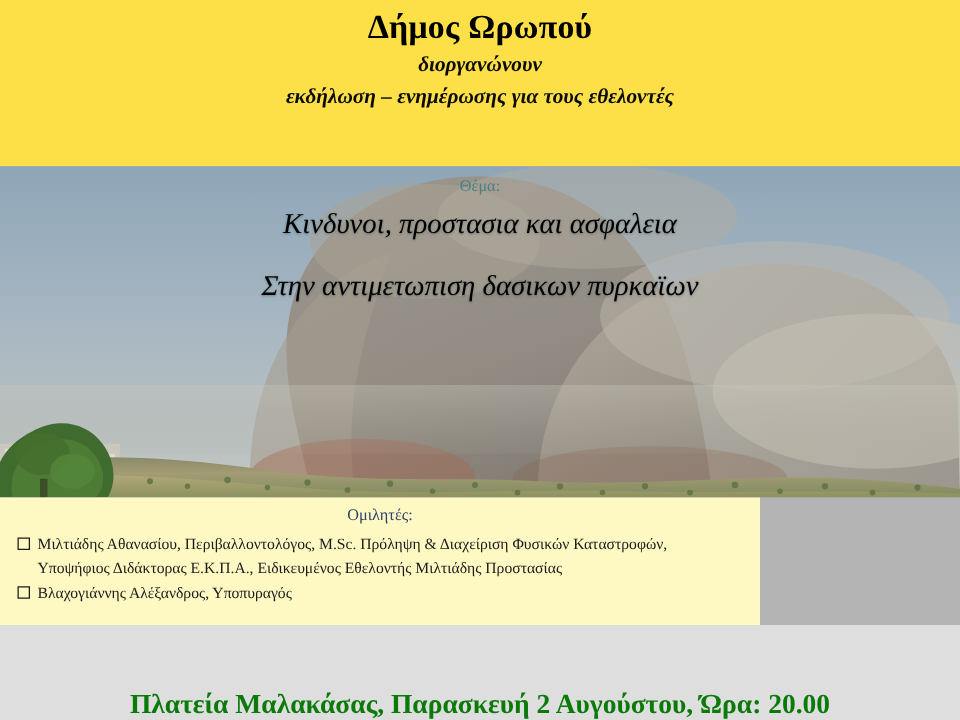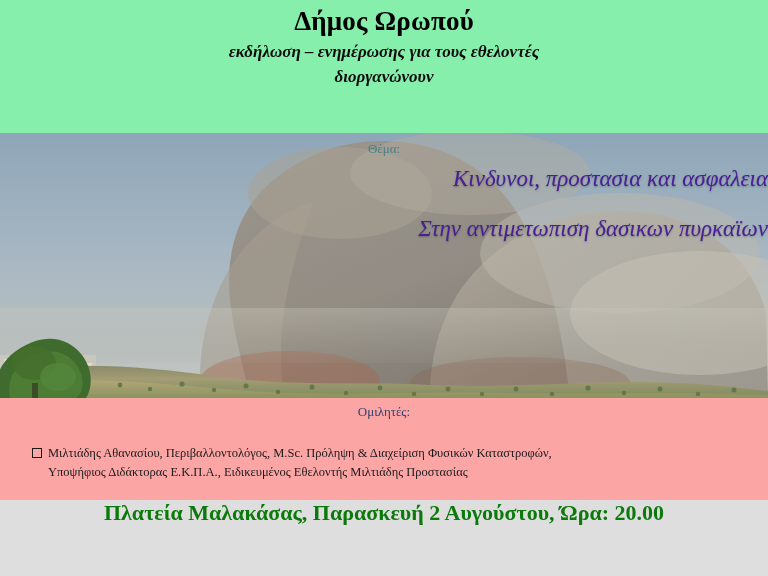--- a/index.html
+++ b/index.html
@@ -20,21 +20,21 @@
     background: #b4b4b4;
     overflow: hidden;
   }
 
   
   .header {
     position: absolute;
     left: 0; top: 0;
     width: 768px;
     height: 133px;
-    background: #86efac;
+    background: #fde047;
     text-align: center;
   }
   .org-title {
     margin: 0;
     padding-top: 6px;
     font-size: 27px;
     font-weight: bold;
     color: #000000;
     letter-spacing: 0.2px;
   }
@@ -78,43 +78,42 @@
     margin: 0;
     padding-top: 8px;
     font-size: 13px;
     color: #4a7f85;
   }
   .theme-line {
     margin: 0;
     padding-top: 9px;
     font-size: 23px;
     font-style: italic;
-    color: #4c1d95;
+    color: #000000;
     text-shadow: 0 1px 2px rgba(40,70,70,0.45);
-    text-align: right;
   }
   .theme-line.second { padding-top: 4px; margin-top: 20px; }
 
   
   .speakers {
     position: absolute;
     left: 0; top: 398px;
-    width: 768px;
+    width: 608px;
     height: 102px;
-    background: #fca5a5;
+    background: #fef9c3;
   }
   .speakers-heading {
     margin: 0;
     padding-top: 6px;
     text-align: center;
     font-size: 13px;
     color: #2f3f6e;
   }
   .speaker-list {
-    margin: 18px;
+    margin: 0;
     padding: 6px 0 0 14px;
     list-style: none;
   }
   .speaker-item {
     position: relative;
     font-size: 12.5px;
     color: #1b1b1b;
     line-height: 1.55;
     padding-left: 14px;
   }
@@ -134,40 +133,40 @@
   }
 
   
   .footer {
     position: absolute;
     left: 0; top: 500px;
     width: 768px;
     height: 76px;
     background: #dedede;
     display: flex;
-    align-items: flex-start;
+    align-items: flex-end;
     justify-content: center;
   }
   .footer-text {
     margin: 0;
     font-size: 22px;
     font-weight: bold;
     color: #0b7a0b;
     text-align: center;
   }
 </style>
 </head>
 <body>
 
 <div class="poster">
 
   <div class="header">
     <p class="org-title">Δήμος Ωρωπού</p>
+    <p class="blk-line">διοργανώνουν</p>
     <p class="blk-line">εκδήλωση – ενημέρωσης για τους εθελοντές</p>
-    <p class="blk-line">διοργανώνουν</p>
   </div>
 
   <div class="photo">
     <svg viewBox="0 0 768 265" preserveAspectRatio="none">
       <defs>
         <linearGradient id="skyG" x1="0" y1="0" x2="0" y2="1">
           <stop offset="0%" stop-color="#8fa6b8"></stop>
           <stop offset="45%" stop-color="#a6b6c2"></stop>
           <stop offset="100%" stop-color="#c3c7c1"></stop>
         </linearGradient>
@@ -261,20 +260,24 @@
   </div>
 
   <div class="speakers">
     <p class="speakers-heading">Ομιλητές:</p>
     <ul class="speaker-list">
       <li class="speaker-item">
         <span class="box"></span>
         <span class="cont">Μιλτιάδης Αθανασίου, Περιβαλλοντολόγος, M.Sc. Πρόληψη &amp; Διαχείριση Φυσικών Καταστροφών,</span>
         <span class="cont">Υποψήφιος Διδάκτορας Ε.Κ.Π.Α., Ειδικευμένος Εθελοντής Μιλτιάδης Προστασίας</span>
       </li>
+      <li class="speaker-item">
+        <span class="box"></span>
+        <span class="cont">Βλαχογιάννης Αλέξανδρος, Υποπυραγός</span>
+      </li>
     </ul>
   </div>
 
   <div class="footer">
     <p class="footer-text">Πλατεία Μαλακάσας, Παρασκευή 2 Αυγούστου, Ώρα: 20.00</p>
   </div>
 
 </div>
 
 </body></html>

